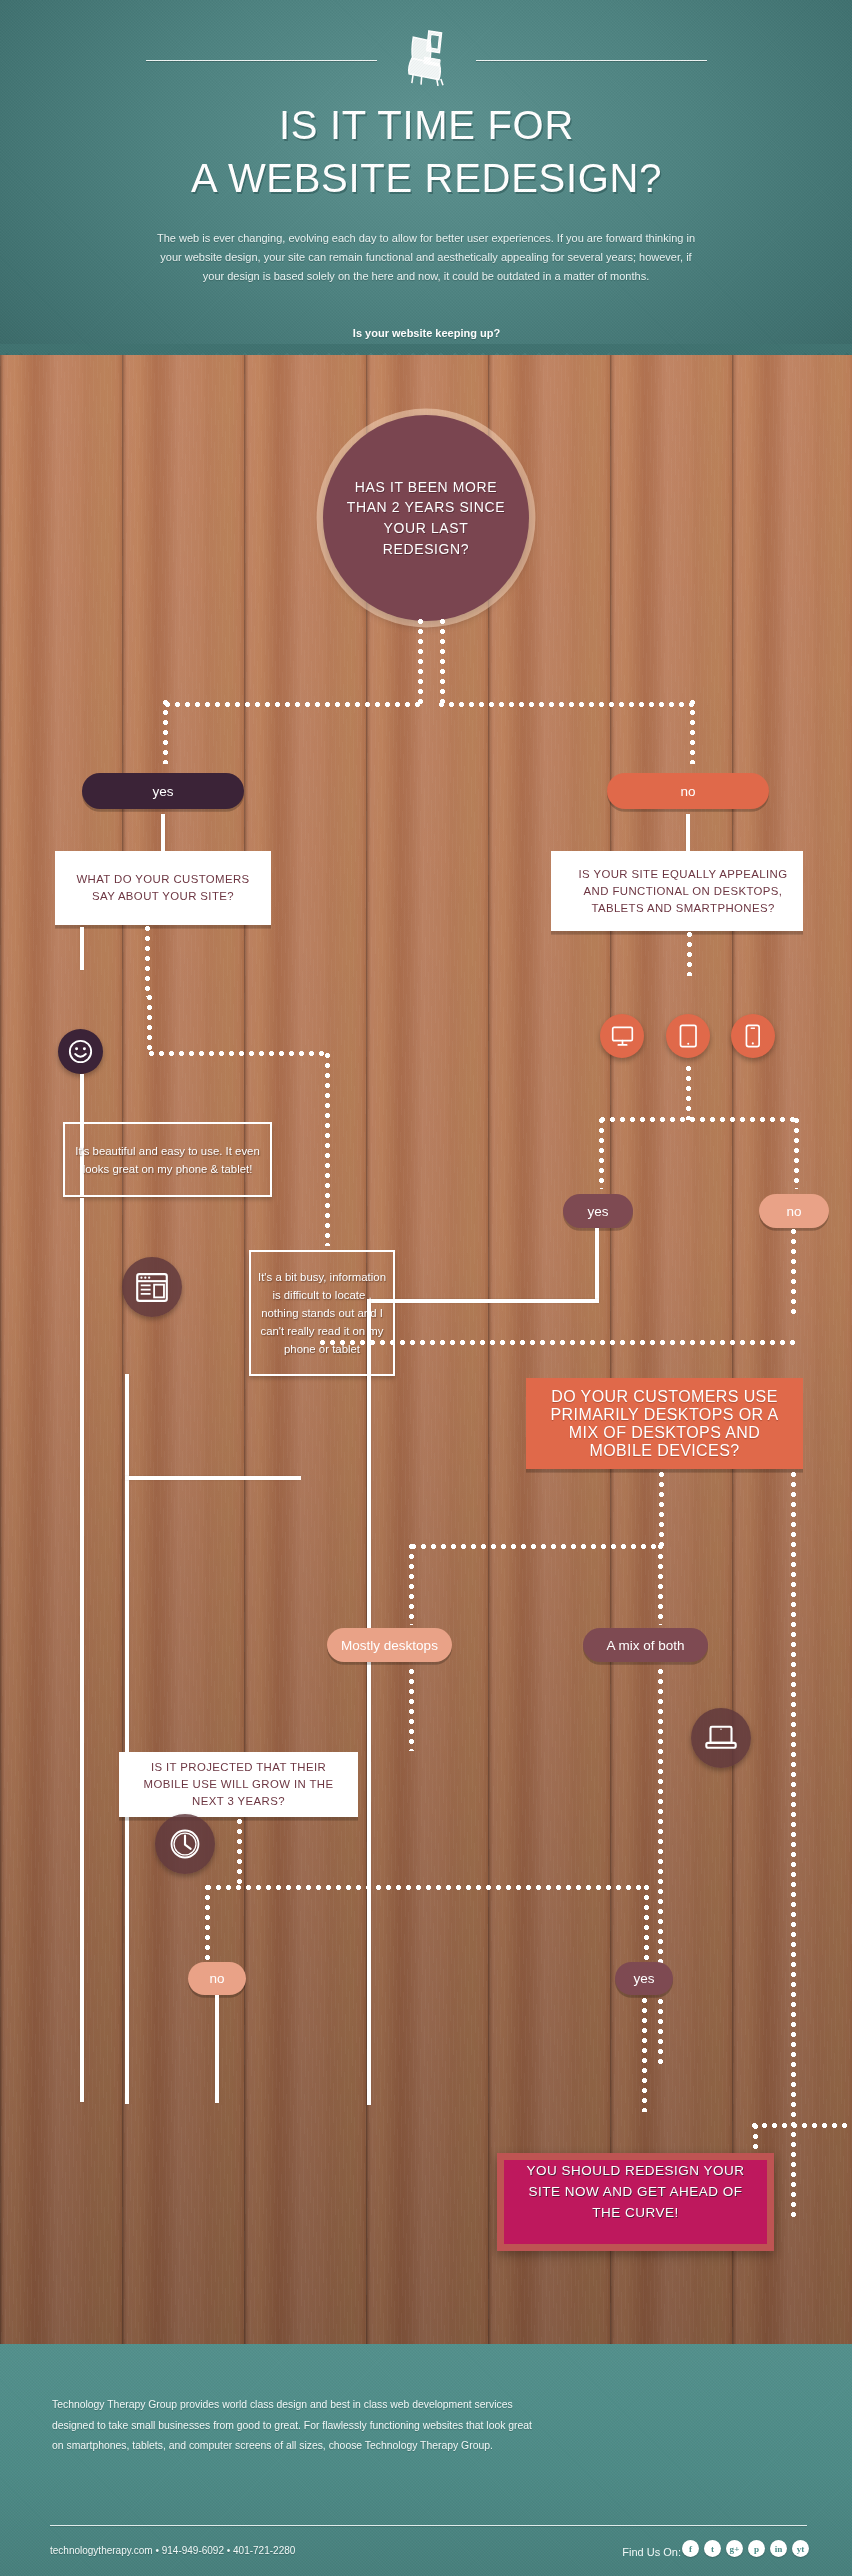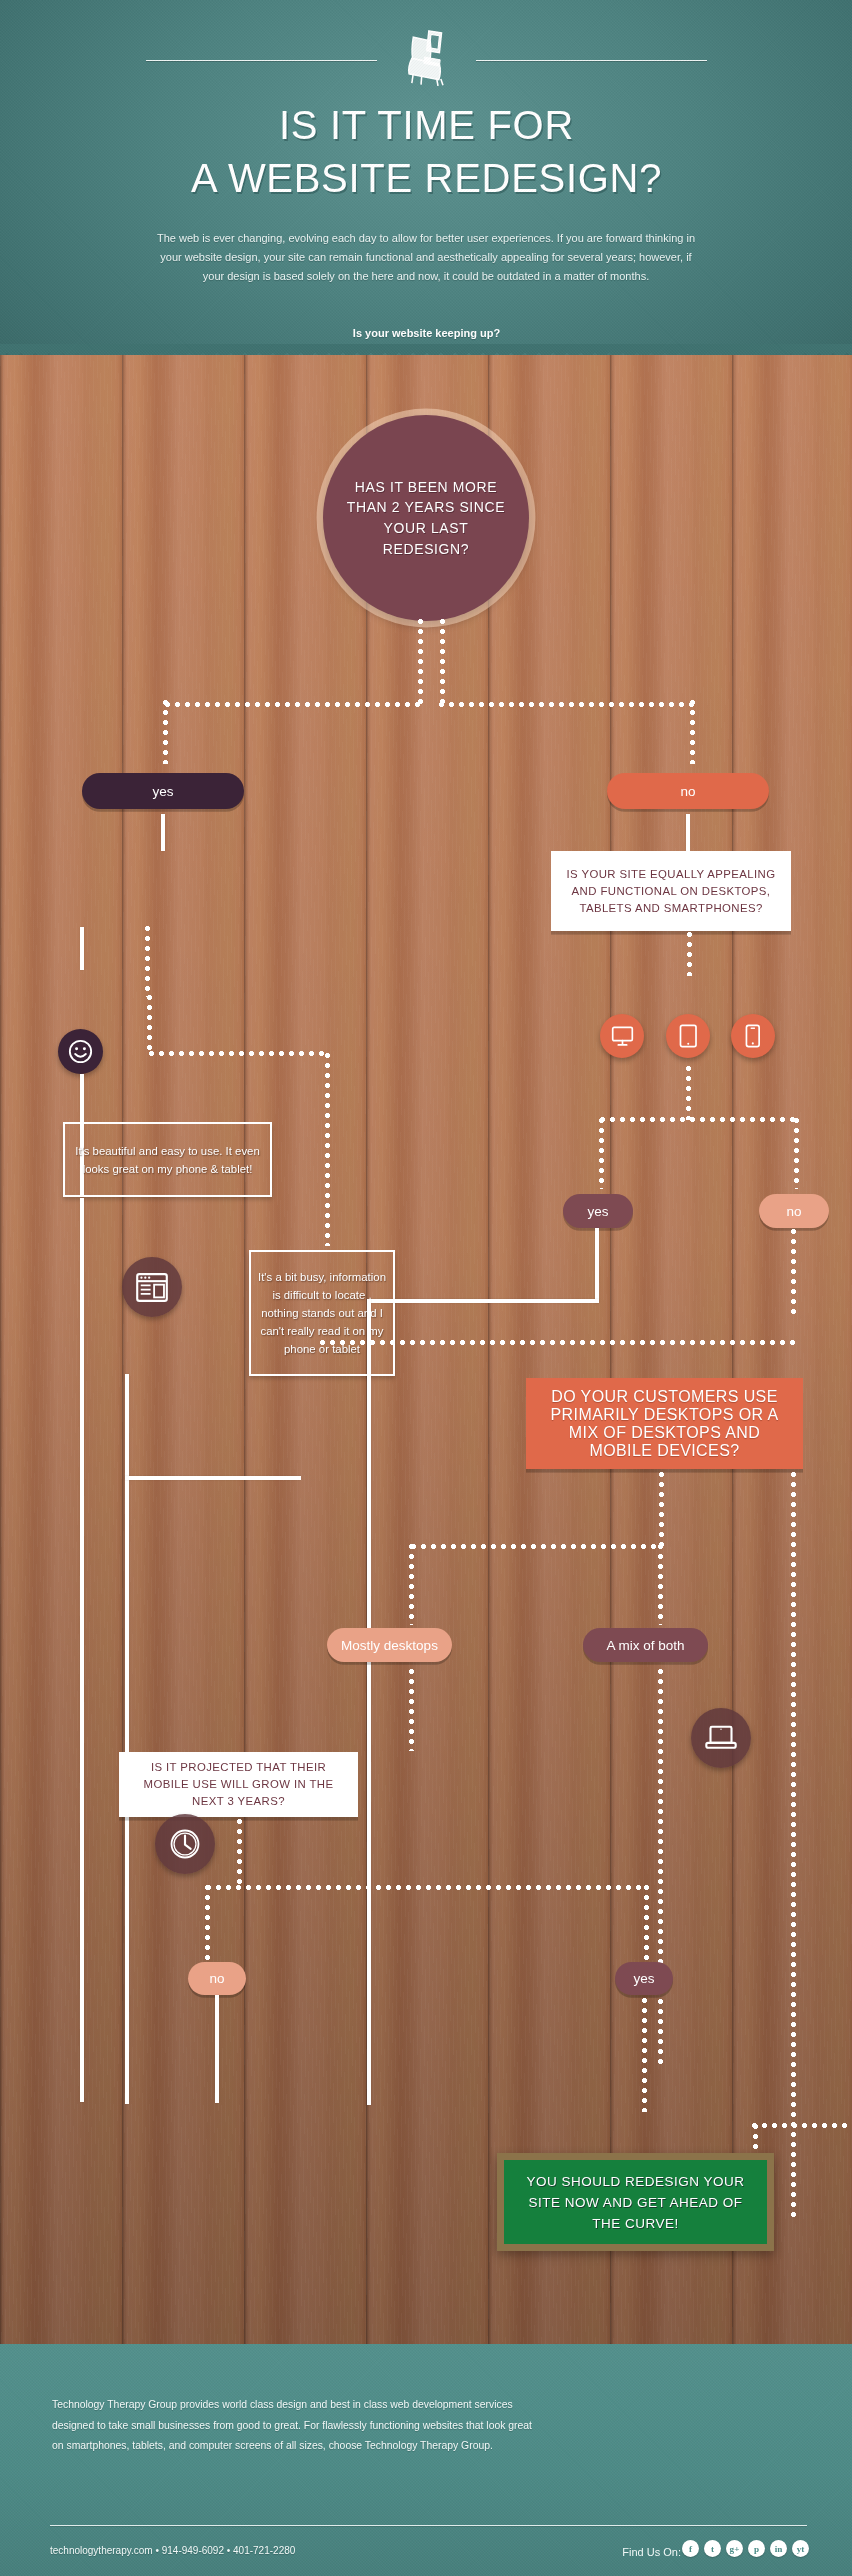--- a/index.html
+++ b/index.html
@@ -159,21 +159,21 @@
 
   .result-circle{
     border-radius:50%;background:#60a5a2;color:#fff;display:flex;align-items:center;
     justify-content:center;text-align:center;
     box-shadow:0 0 0 8.5px rgba(190,110,80,.55), 0 5.7px 11.4px rgba(0,0,0,.3);
     text-shadow:0.7px 1.4px 0 rgba(40,80,78,.6);
   }
   .result-circle span{display:block;padding:0 12.8px;font-size:13.5px;line-height:21px;letter-spacing:0.5px;}
 
   .result-box{
-    background:#15803d;color:#fff;display:flex;align-items:center;justify-content:center;
+    background:#be185d;color:#fff;display:flex;justify-content:center;
     text-align:center;border:7px solid rgba(190,110,80,.70);
     box-shadow:0 4.3px 10px rgba(0,0,0,.3);
   }
   .result-box span{display:block;padding:0 8.5px;font-size:13.5px;line-height:21px;letter-spacing:0.5px;
     text-shadow:0.7px 1.4px 0 rgba(25,30,38,.7);}
 </style>
 </head>
 <body>
 
 <div class="page">
@@ -221,21 +221,24 @@
   <div class="node pill purple" style="left:82px;top:773px;width:162px;height:36px;">
     <span>yes</span>
   </div>
   <div class="node pill orange" style="left:607px;top:773px;width:162px;height:36px;">
     <span>no</span>
   </div>
 
   <div class="solid-line" style="left:161px;top:814px;width:4.3px;height:37px;"></div>
   <div class="solid-line" style="left:686px;top:814px;width:4.3px;height:37px;"></div>
 
-  <div class="node whitebox" style="left:551px;top:851px;width:240px;height:80px;">
+  <div class="node whitebox" style="left:55px;top:851px;width:216px;height:74px;">
+    <span>WHAT DO YOUR CUSTOMERS SAY ABOUT YOUR SITE?</span>
+  </div>
+  <div class="node whitebox" style="left:551px;top:851px;width:240px;height:80px;padding-left:12px;">
     <span>IS YOUR SITE EQUALLY APPEALING AND FUNCTIONAL ON DESKTOPS, TABLETS AND SMARTPHONES?</span>
   </div>
 
   <div class="solid-line" style="left:80px;top:927px;width:4.3px;height:43px;"></div>
 
   <div class="node iconcircle ic-purple" style="left:58px;top:1029px;width:45px;height:45px;">
     <svg width="27" height="27" viewBox="0 0 38 38">
       <circle cx="19" cy="19" r="15" fill="none" stroke="#fff" stroke-width="2.6"></circle>
       <circle cx="13.5" cy="15" r="2.1" fill="#fff"></circle>
       <circle cx="24.5" cy="15" r="2.1" fill="#fff"></circle>

